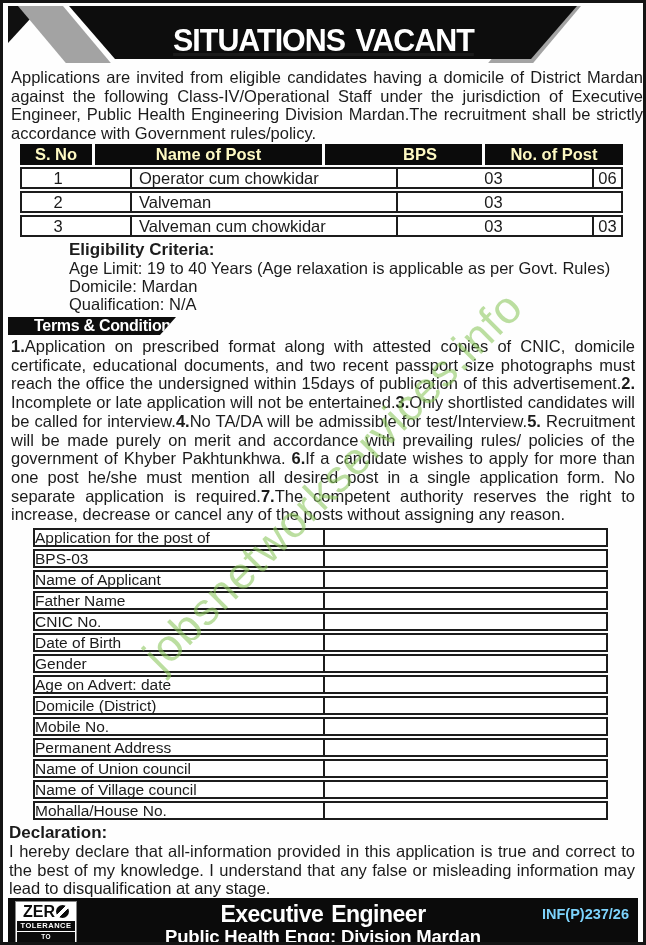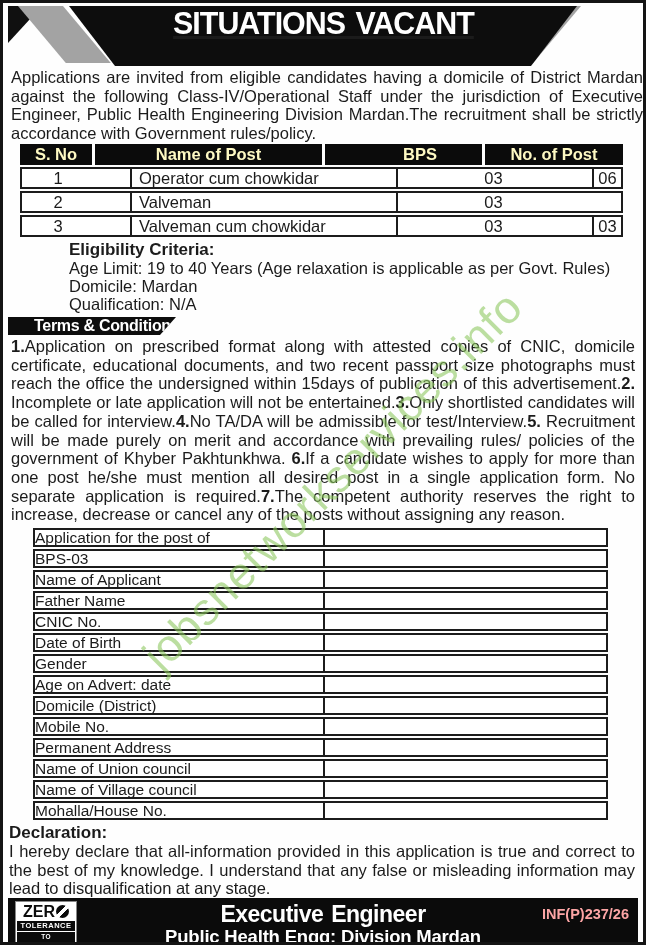--- a/index.html
+++ b/index.html
@@ -11,23 +11,23 @@
     display: flex; flex-direction: column; color:#1b1b1b;
   }
   
   .banner { position: relative; height: 58px; margin-top: 3px; flex: none; }
   .tri-left { position:absolute; left:5px; top:0; width:34px; height:37px;
     background:#101010; clip-path: polygon(0 0, 100% 0, 0 100%); }
   .stripe { position:absolute; top:0; width:45px; height:57px; background:#a3a3a3;
     transform-origin: top left; }
   .stripe.left  { left:15px;  transform: skewX(40deg); }
   .stripe.right { right:62px; transform: skewX(-40deg); }
-  .band { position:absolute; left:66px; right:66px; top:0; height:60px;
+  .band { position:absolute; left:66px; right:66px; top:0; height:53px;
     background:#0d0d0d; clip-path: polygon(0 0, 100% 0, calc(100% - 46px) 100%, 46px 100%);
-    display:flex; align-items:flex-start; justify-content:center;text-decoration:underline; }
+    display:flex; align-items:flex-end; justify-content:center;text-decoration:underline; }
   .band-title { color:#fff; font-weight:bold; font-size:31px; letter-spacing:-1px;
     word-spacing:3px; transform: scaleX(0.98); white-space:nowrap; }
   
   .intro { margin: 4px 0 0 8px; font-size: 16.5px; line-height: 18.5px;
     text-align: justify; }
   
   .posts { margin: 2px 0 0 17px; width: 603px; flex: none; }
   .phead { display:flex; height:21px; background:#0b0b0b; color:#fef9c3; font-weight:bold; }
   .phcell { display:flex; align-items:center; justify-content:center; font-size:16.5px; height:100%; }
   .phcell + .phcell { border-left:3px solid #fff; }
@@ -60,21 +60,21 @@
   .decl-h { font-weight:bold; font-size:17px; line-height:19px; }
   .decl-t { font-size:16.5px; line-height:18.7px; text-align:justify; }
   
   .footer { margin: 0 5px 3px 5px; margin-top:auto; height:52px; background:#0b0b0b;
     position:relative; flex:none; display:flex; flex-direction:column;
     align-items:center; justify-content:center; }
   .f-title { color:#fff; font-weight:bold; font-size:23px; line-height:24px;
     letter-spacing:-0.5px; word-spacing:2px; }
   .f-sub { color:#fff; font-weight:bold; font-size:18.5px; line-height:21px;
     letter-spacing:-0.2px; }
-  .f-ref { position:absolute; right:9px; top:8px; color:#fca5a5; font-weight:bold; font-size:14.5px; }
+  .f-ref { position:absolute; right:9px; top:8px; color:#7dd3fc; font-weight:bold; font-size:14.5px; }
   .zl { position:absolute; left:7px; top:3px; width:62px; height:46px; background:#fff;
     border:1px solid #888; display:flex; flex-direction:column; padding:1px; }
   .zl-zero { display:flex; align-items:center; justify-content:center;
     color:#0b0b0b; font-weight:bold; font-size:16px; line-height:17px; letter-spacing:0; }
   .zl-disc { width:13px; height:13px; border-radius:50%; margin-left:1px; flex:none;
     background: linear-gradient(135deg,#0b0b0b 42%,#fff 42%,#fff 58%,#0b0b0b 58%); }
   .zl-strip1 { margin-top:1px; background:#0b0b0b; color:#fff; text-align:center;
     font-weight:bold; font-size:7.5px; line-height:10px; letter-spacing:0.5px; }
   .zl-strip2 { margin-top:1px; background:#0b0b0b; color:#fff; text-align:center;
     font-weight:bold; font-size:6.5px; line-height:9px; letter-spacing:0.3px; }

